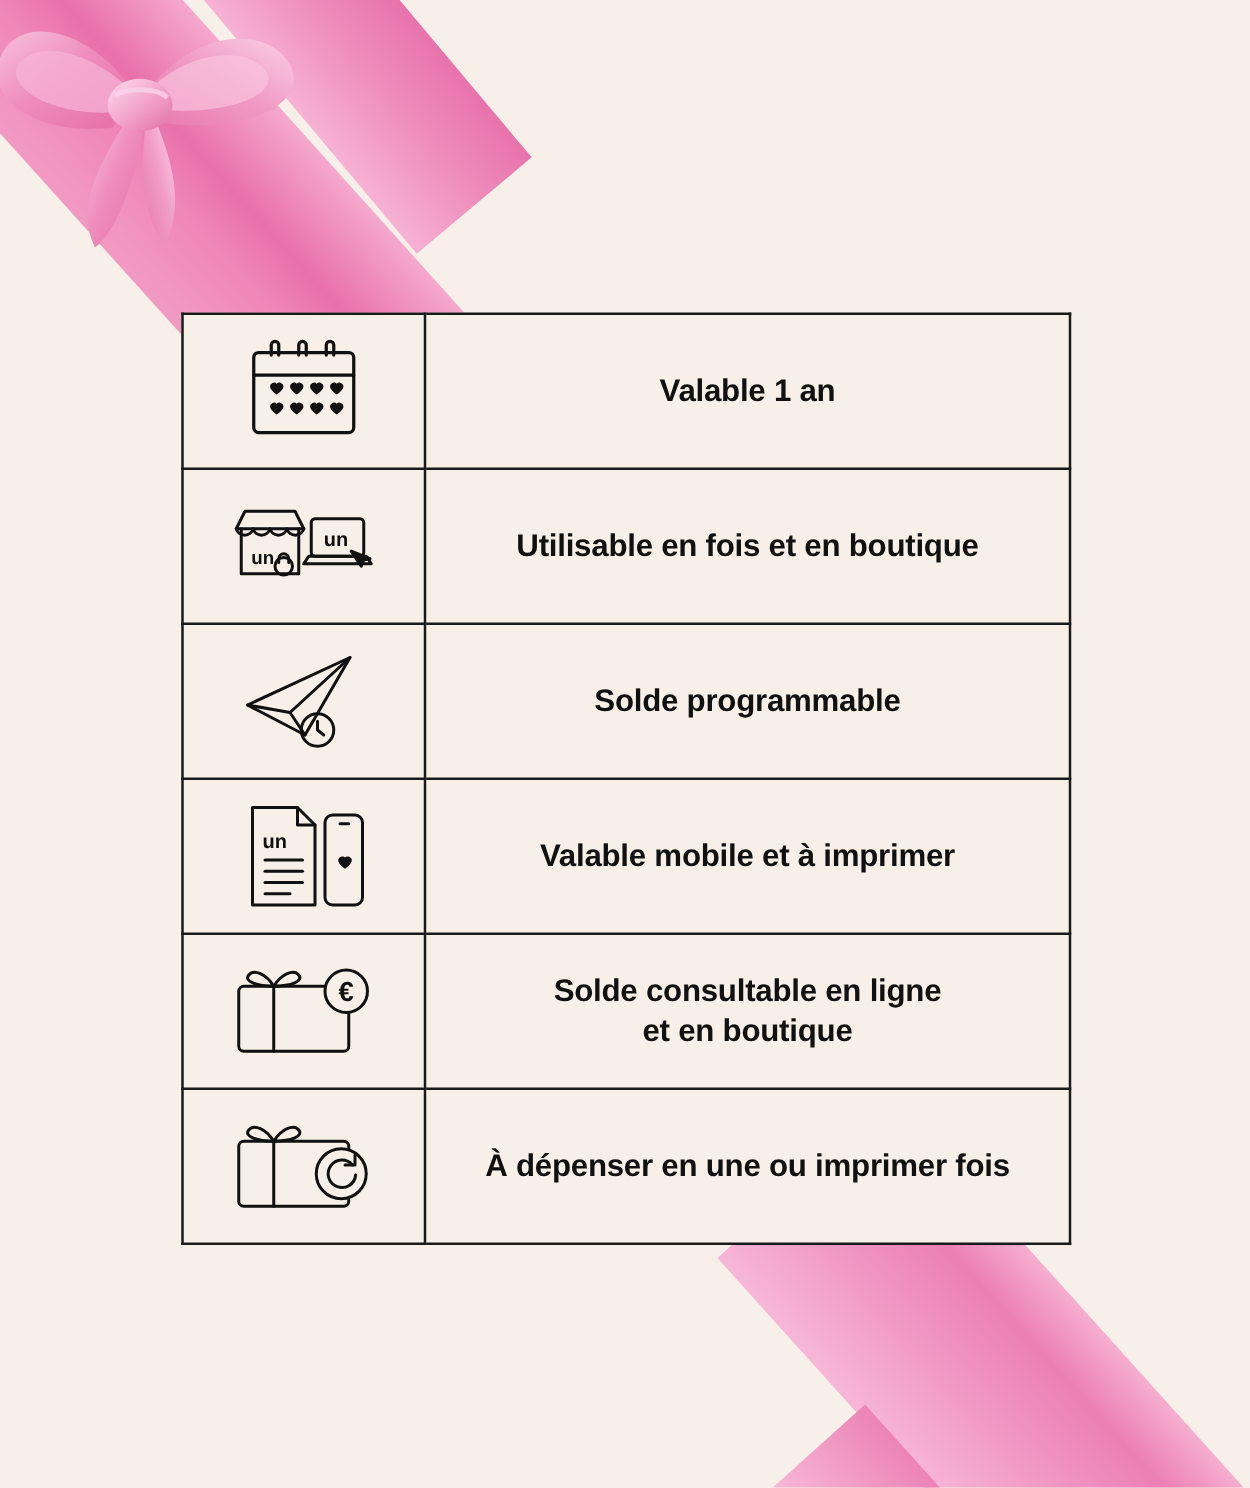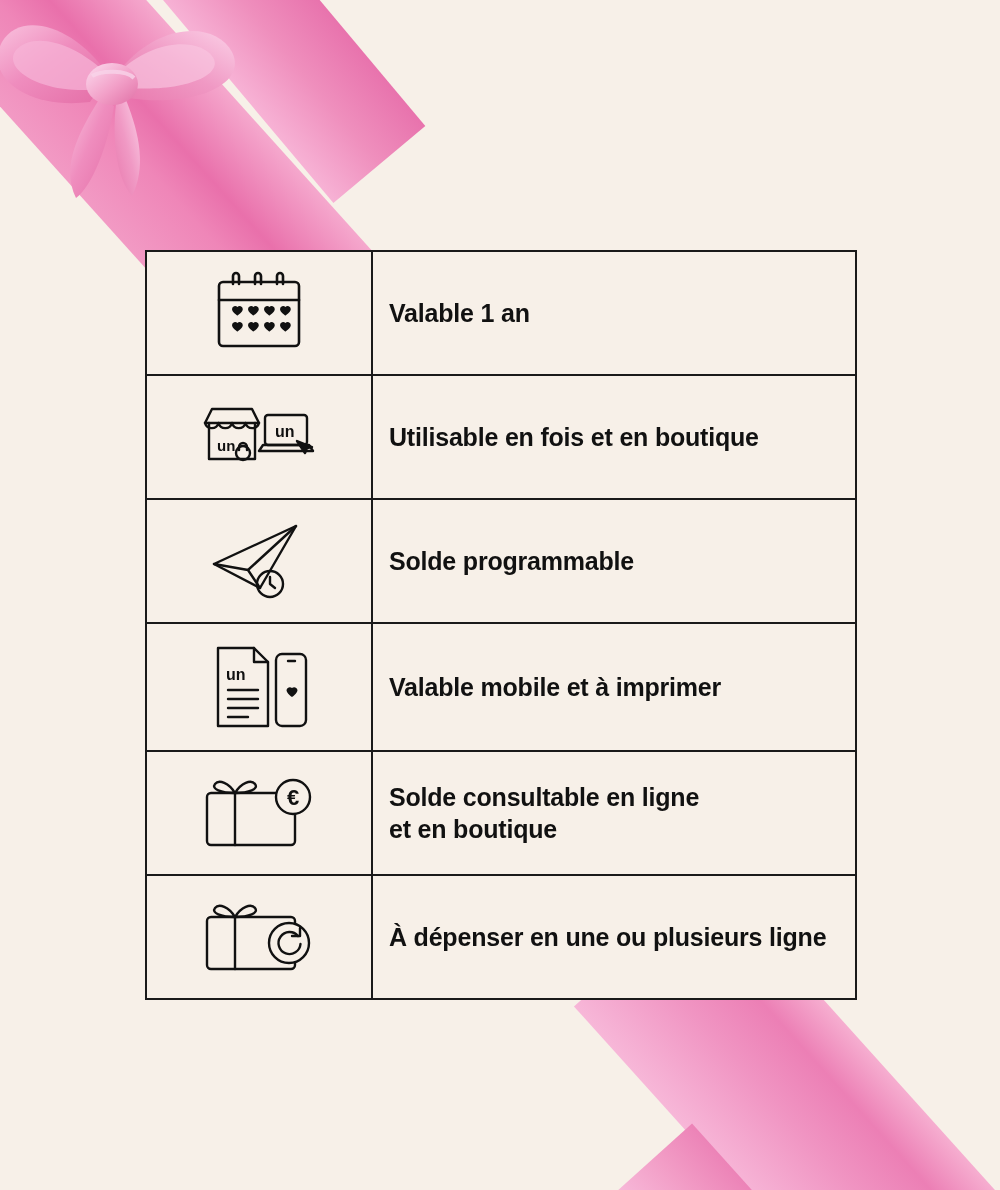--- a/index.html
+++ b/index.html
@@ -78,22 +78,23 @@
     width: 712px;
     border: 2px solid #1a1a1a;
     border-collapse: collapse;
     background: #f7f0e8;
   }
   .feature-table tr {
     height: 124px;
   }
   .feature-table td {
     border: 2px solid #1a1a1a;
-    padding: 16px;
+    padding: 0;
     vertical-align: middle;
+    text-align: center;
   }
   .icon-cell {
     width: 192px;
     text-align: center;
   }
   .icon-cell svg {
     display: block;
     margin: 0 auto;
   }
   .label-cell {
@@ -271,17 +272,17 @@
             <line x1="36" y1="22" x2="36" y2="74"></line>
             <path d="M36 22 c-6 -10 -16 -14 -20 -9 c-4 5 6 9 20 9 z"></path>
             <path d="M36 22 c6 -10 16 -14 20 -9 c4 5 -6 9 -20 9 z"></path>
             <circle cx="90" cy="48" r="20" fill="#f7f0e8"></circle>
             <path d="M99 41 a11 11 0 1 0 2.5 8"></path>
             <path d="M101 33 v8 h-8"></path>
           </g>
         </svg>
       </td>
       <td class="label-cell">
-        <div class="label-text">À dépenser en une ou plusieurs ligne</div>
+        <div class="label-text">À dépenser en une ou imprimer fois</div>
       </td>
     </tr>
   </tbody>
 </table>
 
 </body></html>

